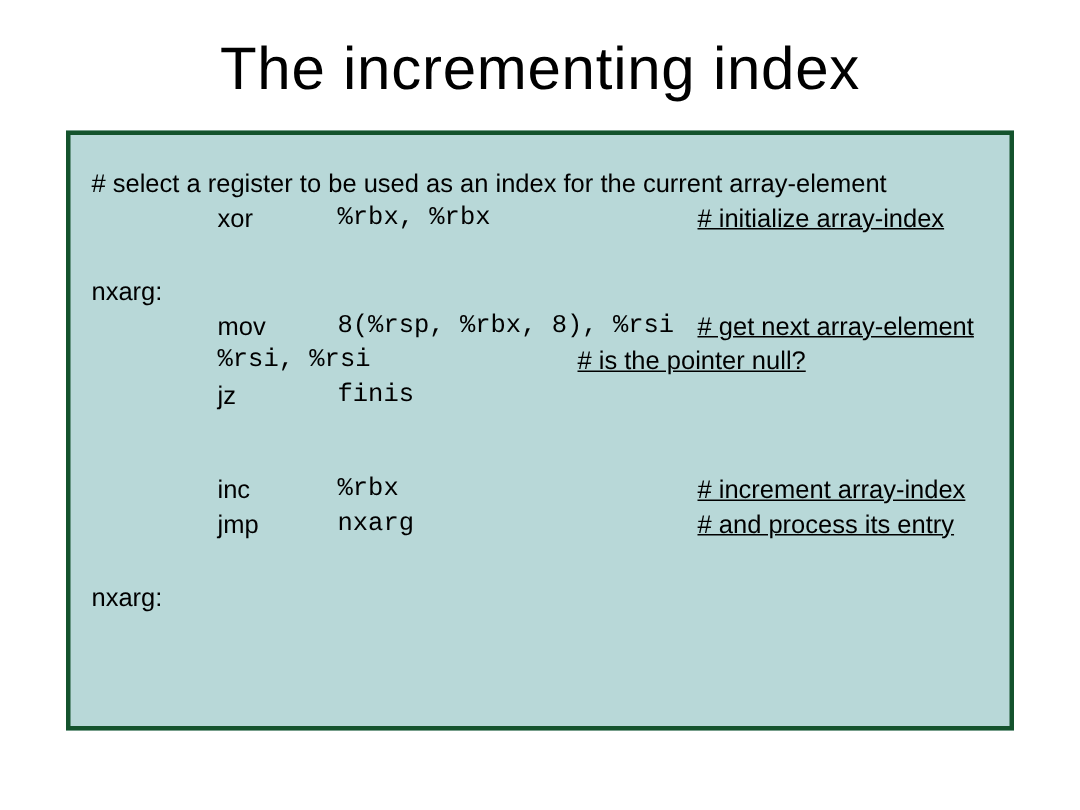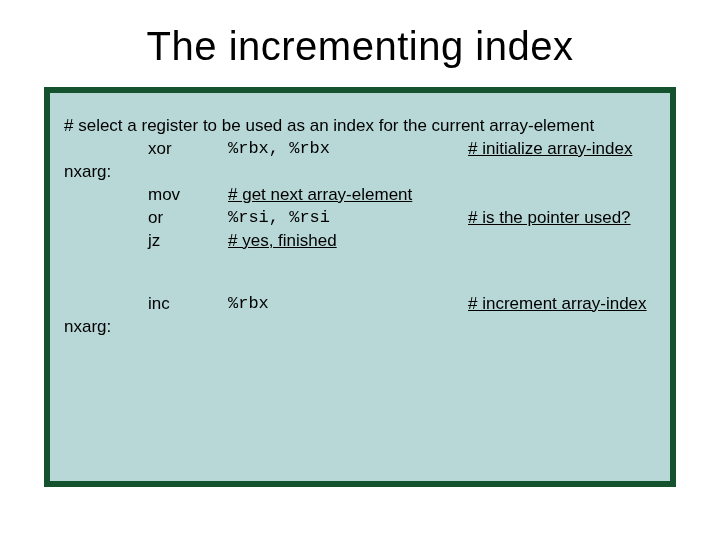--- a/index.html
+++ b/index.html
@@ -21,41 +21,41 @@
     text-align: center;
     font-size: 40px;
     font-weight: 400;
     margin: 0;
     padding: 24px 0 18px 0;
     letter-spacing: 0.5px;
   }
   .codebox {
     margin: 0 44px 0 44px;
     background: #b8d8d8;
-    border: 6px solid #14532d;
+    border: 3px solid #14532d;
     box-sizing: border-box;
     padding: 22px 14px 40px 14px;
     width: 632px;
     height: 400px;
   }
   .line {
     font-size: 17px;
     line-height: 1.35;
     white-space: nowrap;
   }
   .row {
     display: flex;
     font-size: 17px;
     line-height: 1.35;
   }
   .col-indent { width: 84px; flex: 0 0 84px; }
   .col-op     { width: 80px; flex: 0 0 80px; }
   .col-args   { width: 240px; flex: 0 0 240px; font-family: Liberation Mono, monospace; }
   .col-cmt    { flex: 1 1 auto; text-decoration: underline; }
-  .label-line { font-size: 17px; line-height: 1.35; }
+  .label-line { font-size: 17px; line-height: 1.35; margin-top: 26px; }
   .biggap { height: 20px; }
 </style>
 </head>
 <body>
 
 <div class="slide">
 
   <h1 class="title">The incrementing index</h1>
 
   <div class="codebox">
@@ -67,48 +67,54 @@
       <span class="col-op">xor</span>
       <span class="col-args">%rbx, %rbx</span>
       <span class="col-cmt"># initialize array-index</span>
     </div>
 
     <div class="label-line">nxarg:</div>
 
     <div class="row">
       <span class="col-indent"></span>
       <span class="col-op">mov</span>
+      <span class="col-args">8(%rsp, %rbx, 8), %rsi</span>
       <span class="col-cmt"># get next array-element</span>
     </div>
 
     <div class="row">
       <span class="col-indent"></span>
-      <span class="col-op">or</span>
       <span class="col-args">%rsi, %rsi</span>
-      <span class="col-cmt"># is the pointer used?</span>
+      <span class="col-cmt"># is the pointer null?</span>
     </div>
 
     <div class="row">
       <span class="col-indent"></span>
       <span class="col-op">jz</span>
-      <span class="col-cmt"># yes, finished</span>
+      <span class="col-args">finis</span>
     </div>
 
     <div class="biggap"></div>
 
     <div class="row">
       <span class="col-indent"></span>
     </div>
 
     <div class="biggap"></div>
 
     <div class="row">
       <span class="col-indent"></span>
       <span class="col-op">inc</span>
       <span class="col-args">%rbx</span>
       <span class="col-cmt"># increment array-index</span>
     </div>
 
+    <div class="row">
+      <span class="col-indent"></span>
+      <span class="col-op">jmp</span>
+      <span class="col-args">nxarg</span>
+      <span class="col-cmt"># and process its entry</span>
+    </div>
 
     <div class="label-line">nxarg:</div>
 
   </div>
 </div>
 
 </body></html>

